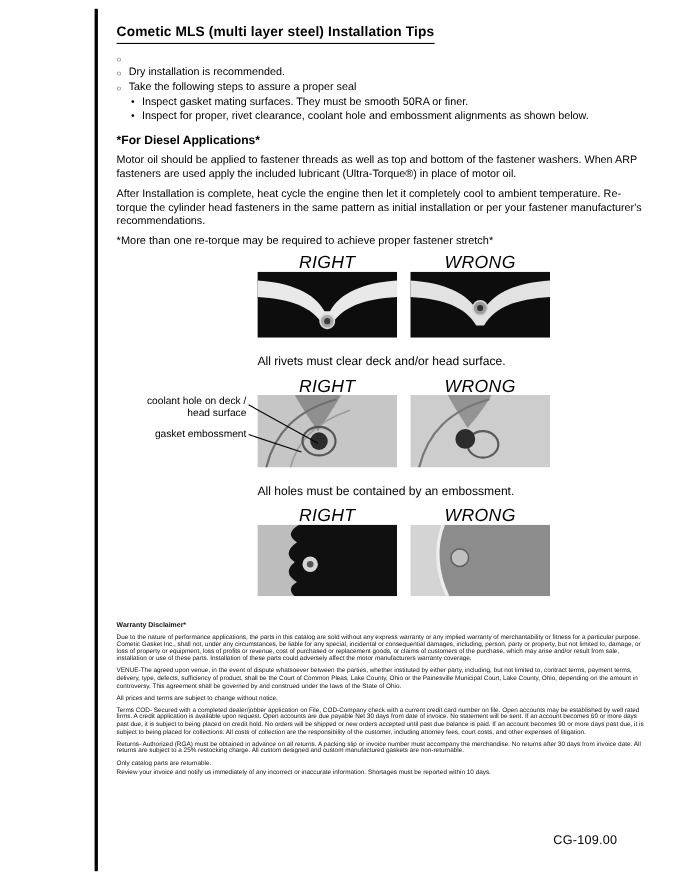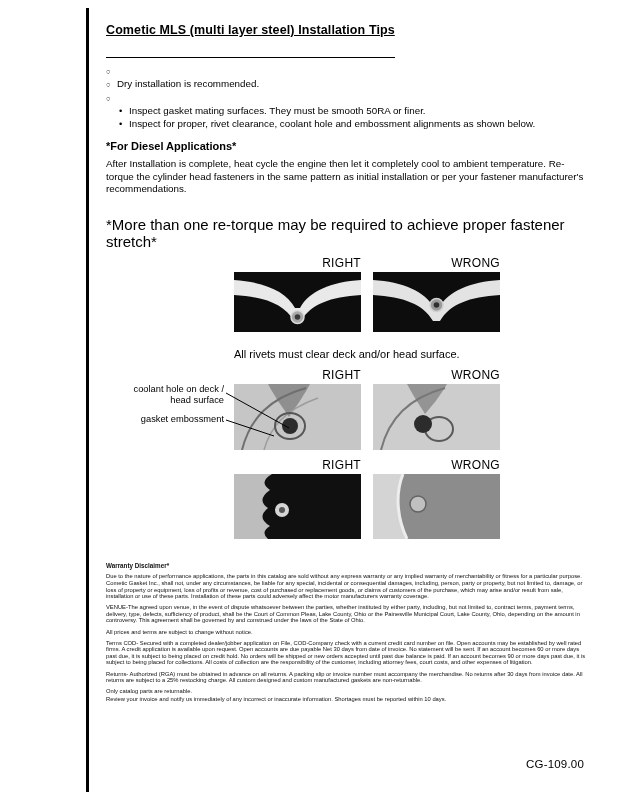--- a/index.html
+++ b/index.html
@@ -11,88 +11,89 @@
     position:relative;
     overflow:hidden;
   }
   .left-rule { position:absolute; left:86px; top:8px; width:3px; height:784px; background:#000; }
   .content { position:absolute; left:106px; top:20px; width:494px; }
 
   .title {
     display:inline-block;
     font-size:12.5px; font-weight:bold;
     border-bottom:1.5px solid #000;
-    padding-bottom:20px; margin-bottom:7px;
+    padding-bottom:3px; margin-bottom:7px;
     letter-spacing:.1px;
-    text-decoration:underline;
   }
 
   .tip-line { display:flex; font-size:9.8px; line-height:12.4px; }
   .tip-marker { width:11px; font-size:7.5px; text-align:left; padding-top:1px; }
   .tip-line.sub { margin-left:13px; }
   .tip-line.sub .tip-marker { font-size:9.5px; width:10px; padding-top:0; }
 
   .diesel-heading { font-size:11px; font-weight:bold; margin-top:10px; }
   .para { font-size:9.8px; line-height:12.6px; margin-top:6px; width:480px; }
-  .note { font-size:15px; margin-top:20px; }
+  .note { font-size:10px; margin-top:5px; }
 
   .d-row { margin-left:128px; width:266px; position:relative; }
   .d-row.r1 { margin-top:6px; }
   .d-row.r2, .d-row.r3 { margin-top:8px; }
   .d-labels { display:flex; height:14px; }
-  .d-label { width:127px; text-align:right; font-size:12px; letter-spacing:.3px; }
+  .d-label { width:127px; text-align:center; font-size:16px; letter-spacing:.3px;font-style:italic; }
   .d-label + .d-label { margin-left:12px; }
   .d-images { display:flex; margin-top:2px; }
   .d-img { width:127px; }
   .d-img + .d-img { margin-left:12px; }
   .d-img svg { display:block; width:127px; height:auto; }
   .d-caption { font-size:11px; margin-top:16px; line-height:12px; }
   .d-caption.narrow { width:222px; }
 
   .callouts { position:absolute; left:-118px; top:16px; width:108px; text-align:right;
               font-size:9.3px; line-height:11px; }
   .callout2 { margin-top:8px; }
   .callout-lines { position:absolute; left:-118px; top:16px; width:250px; height:80px; pointer-events:none; }
 
   .disclaimer { margin-top:24px; width:482px; font-size:5.8px; line-height:6.6px; color:#111; }
   .disc-heading { font-weight:bold; font-size:6.3px; margin-bottom:4px; }
   .disc-para { margin-bottom:4.5px; }
   .disc-para.tight { margin-bottom:1.5px; }
 
-  .footer-code { position:absolute; left:526px; top:758px; font-size:11.5px; letter-spacing:.2px; }
+  .footer-code { position:absolute; left:503px; top:758px; font-size:11.5px; letter-spacing:.2px; }
 </style>
 </head>
 <body>
 
 <div class="page">
   <div class="left-rule"></div>
 
   <div class="content">
     <div class="title">Cometic MLS (multi layer steel) Installation Tips</div>
 
     <div class="tip-line">
       <span class="tip-marker">○</span>
     </div>
     <div class="tip-line">
       <span class="tip-marker">○</span>
       <span>Dry installation is recommended.</span>
     </div>
     <div class="tip-line">
       <span class="tip-marker">○</span>
+      <span>Take the following steps to assure a proper seal</span>
     </div>
     <div class="tip-line sub">
       <span class="tip-marker">•</span>
       <span>Inspect gasket mating surfaces.  They must be smooth 50RA or finer.</span>
     </div>
     <div class="tip-line sub">
       <span class="tip-marker">•</span>
       <span>Inspect for proper, rivet clearance, coolant hole and embossment alignments as shown below.</span>
     </div>
 
     <div class="diesel-heading">*For Diesel Applications*</div>
+    <div class="para">Motor oil should be applied to fastener threads as well as top and bottom of the fastener washers. When ARP fasteners are used apply the included lubricant (Ultra-Torque®) in place of motor oil.</div>
     <div class="para">After Installation is complete, heat cycle the engine then let it completely cool to ambient temperature. Re-torque the cylinder head fasteners in the same pattern as initial installation or per your fastener manufacturer's recommendations.</div>
     <div class="note">*More than one re-torque may be required to achieve proper fastener stretch*</div>
 
     
     <div class="d-row r1">
       <div class="d-labels">
         <span class="d-label">RIGHT</span>
         <span class="d-label">WRONG</span>
       </div>
       <div class="d-images">
@@ -144,20 +145,21 @@
         <div class="d-img">
           <svg viewBox="0 0 127 66" xmlns="http://www.w3.org/2000/svg">
             <rect width="127" height="66" fill="#cdcdcd"></rect>
             <path d="M34,0 C42,15 48,23 52,30 C58,23 66,14 74,0 Z" fill="#949494"></path>
             <path d="M8,66 C16,34 36,14 72,4" stroke="#787878" stroke-width="2" fill="none"></path>
             <ellipse cx="66" cy="45" rx="14" ry="12" fill="none" stroke="#5a5a5a" stroke-width="2"></ellipse>
             <circle cx="50" cy="40" r="9" fill="#2c2c2c"></circle>
           </svg>
         </div>
       </div>
+      <div class="d-caption">All holes must be contained by an embossment.</div>
     </div>
 
     
     <div class="d-row r3">
       <div class="d-labels">
         <span class="d-label">RIGHT</span>
         <span class="d-label">WRONG</span>
       </div>
       <div class="d-images">
         <div class="d-img">

